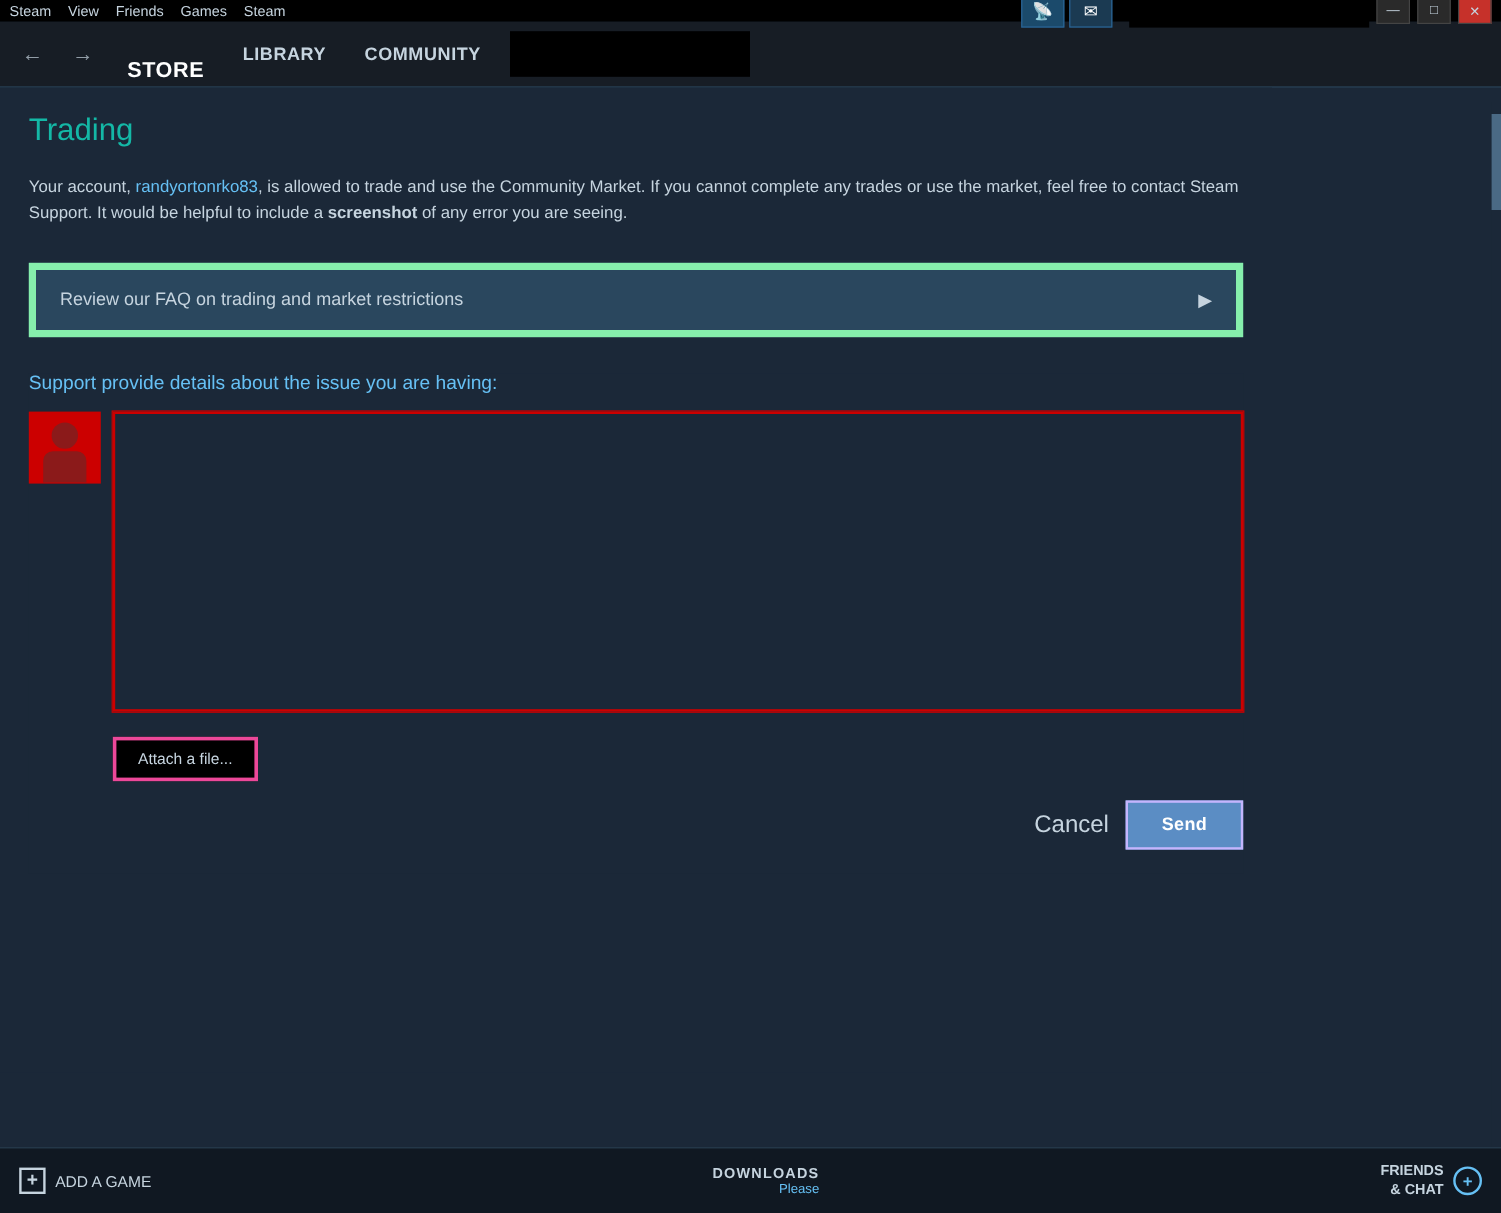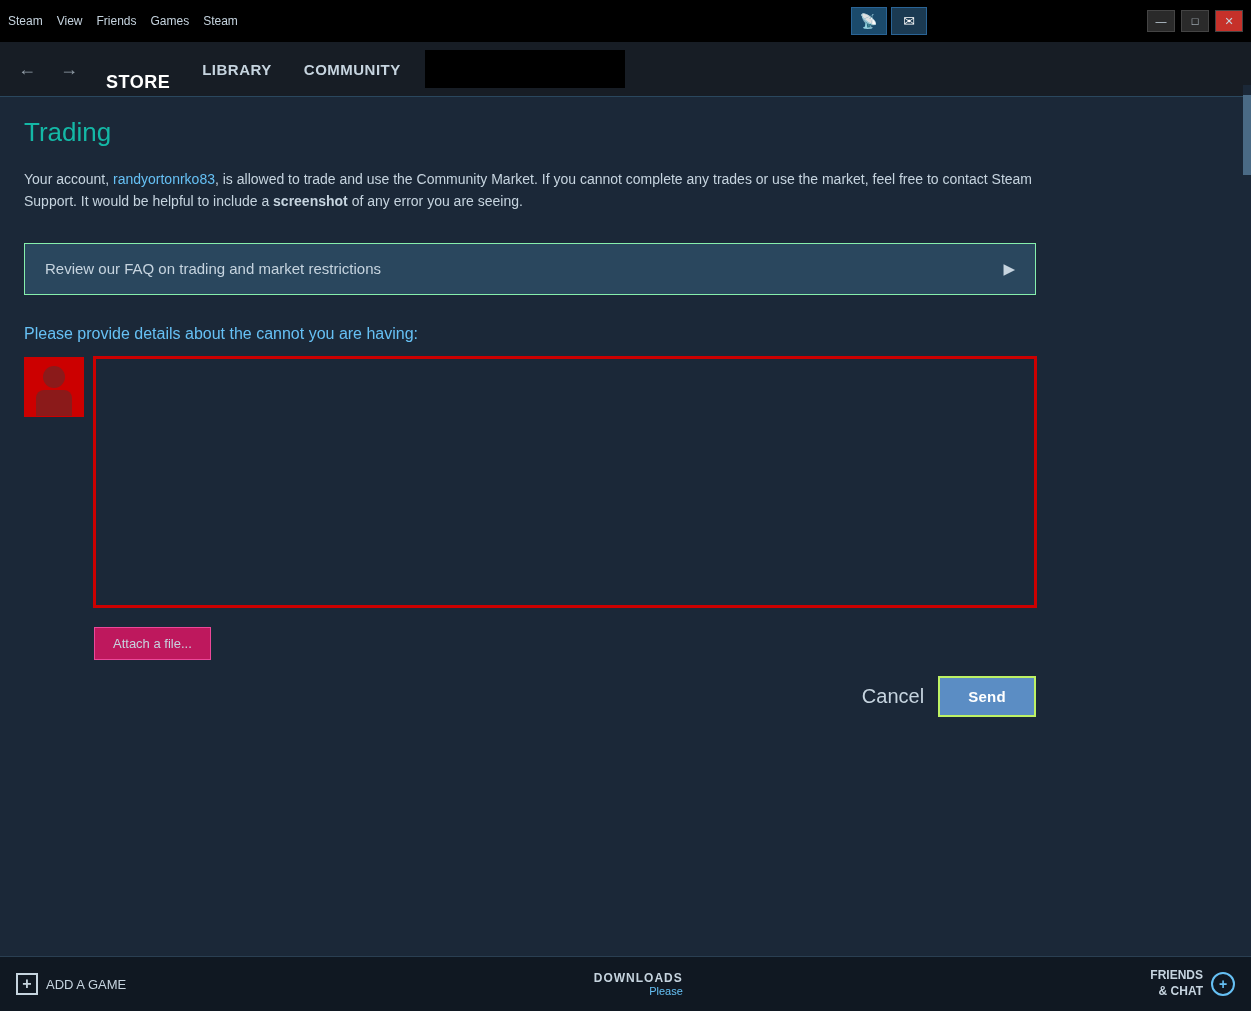--- a/index.html
+++ b/index.html
@@ -9,21 +9,21 @@
       background: #1b2838;
       font-family: Arial, sans-serif;
       color: #c6d4df;
       overflow: hidden;
       position: relative;
     }
 
     
     .title-bar {
       background: #000;
-      height: 42px;
+      height: 18px;
       display: flex;
       align-items: center;
       justify-content: space-between;
       padding: 0 8px;
       position: relative;
     }
     .title-bar-left {
       display: flex;
       align-items: center;
       gap: 12px;
@@ -137,21 +137,21 @@
       color: #66c0f4;
       text-decoration: none;
     }
     .intro-text .bold-text {
       font-weight: bold;
       color: #c6d4df;
     }
 
     .faq-banner {
       background: #2a475e;
-      border: 1px solid #86efac;
+      border: 6px solid #86efac;
       padding: 16px 20px;
       display: flex;
       align-items: center;
       justify-content: space-between;
       cursor: pointer;
       margin-bottom: 30px;
       max-width: 1020px;
     }
     .faq-banner span {
       color: #c6d4df;
@@ -226,22 +226,22 @@
       outline: none;
       font-family: Arial, sans-serif;
       box-shadow: 0 0 0 1px #c00;
     }
 
     .attach-section {
       margin-bottom: 16px;
       padding-left: 70px;
     }
     .attach-btn {
-      background: #be185d;
-      border: 1px solid #ec4899;
+      background: #000000;
+      border: 3px solid #ec4899;
       color: #c6d4df;
       padding: 8px 18px;
       font-size: 13px;
       cursor: pointer;
     }
 
     .action-row {
       display: flex;
       align-items: center;
       justify-content: flex-end;
@@ -250,21 +250,21 @@
       padding-bottom: 20px;
     }
     .cancel-link {
       color: #c6d4df;
       font-size: 20px;
       cursor: pointer;
       text-decoration: none;
     }
     .send-btn {
       background: #5b8dc4;
-      border: 2px solid #bef264;
+      border: 2px solid #c4b5fd;
       color: #fff;
       padding: 10px 28px;
       font-size: 15px;
       font-weight: bold;
       cursor: pointer;
       letter-spacing: 0.3px;
     }
 
     
     .bottom-bar {
@@ -395,21 +395,21 @@
   <p class="intro-text">
     <span>Your account, </span><a href="#">randyortonrko83</a><span>, is allowed to trade and use the Community Market. If you cannot complete any trades or use the market, feel free to contact Steam Support. It would be helpful to include a </span><strong class="bold-text">screenshot</strong><span> of any error you are seeing.</span>
   </p>
 
   <div class="faq-banner">
     <span>Review our FAQ on trading and market restrictions</span>
     <span class="faq-arrow">▶</span>
   </div>
 
   <div class="form-section">
-    <label class="form-label">Please provide details about the cannot you are having:</label>
+    <label class="form-label">Support provide details about the issue you are having:</label>
 
     <div class="comment-area">
       <div class="avatar">
         <div class="avatar-silhouette">
           <div class="avatar-head"></div>
           <div class="avatar-body"></div>
         </div>
       </div>
       <div class="textarea-wrapper">
         <textarea class="issue-textarea" style=""></textarea>

